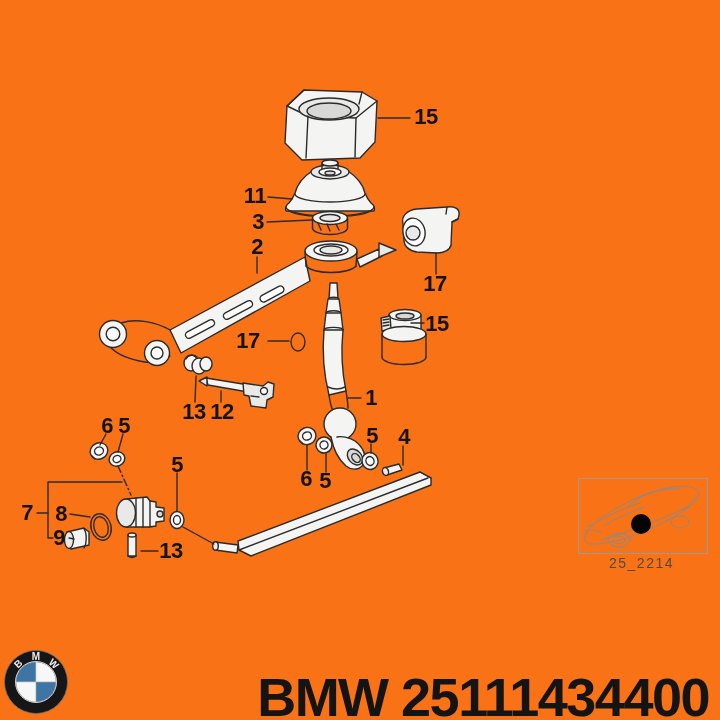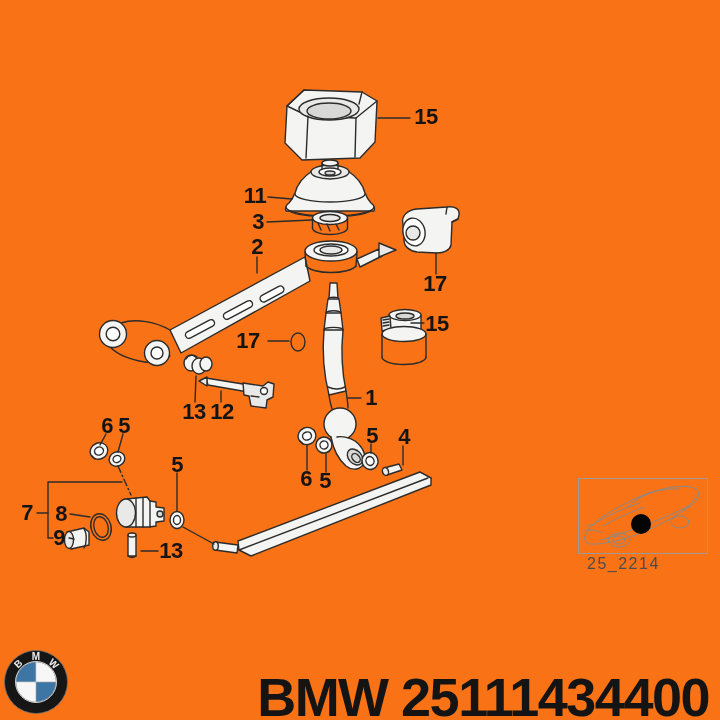--- a/index.html
+++ b/index.html
@@ -11,21 +11,21 @@
   svg.diagram .f{fill:#f4f4f2;}
   svg.diagram .f2{fill:#e9e9e7;}
   svg.diagram .f3{fill:#d8d8d6;}
   svg.diagram .w{fill:#ffffff;}
   svg.diagram .ldr{stroke-width:1.2;}
   .callout{position:absolute;transform:translate(-50%,-50%);font-weight:700;font-size:22px;
            color:#141414;letter-spacing:-0.5px;white-space:nowrap;}
   .thumb-box{position:absolute;left:578px;top:478px;width:130px;height:76px;
              border:1px solid #9a9a9a;box-sizing:border-box;}
   .thumb-box svg{display:block;}
-  .thumb-caption{position:absolute;left:587px;top:555px;font-size:16px;color:#4c4c4c;
+  .thumb-caption{position:absolute;left:609px;top:555px;font-size:14px;color:#4c4c4c;
                  letter-spacing:1.5px;}
   .brand-logo{position:absolute;left:3px;top:649px;}
   .brand-logo text{font-family:"Liberation Sans",sans-serif;font-weight:700;font-size:10px;
                    fill:#ececec;}
   .part-title{position:absolute;right:11px;top:666px;font-size:54px;letter-spacing:-1.5px;
               color:#141414;white-space:nowrap;font-weight:700;}
 </style>
 </head>
 <body>
 

